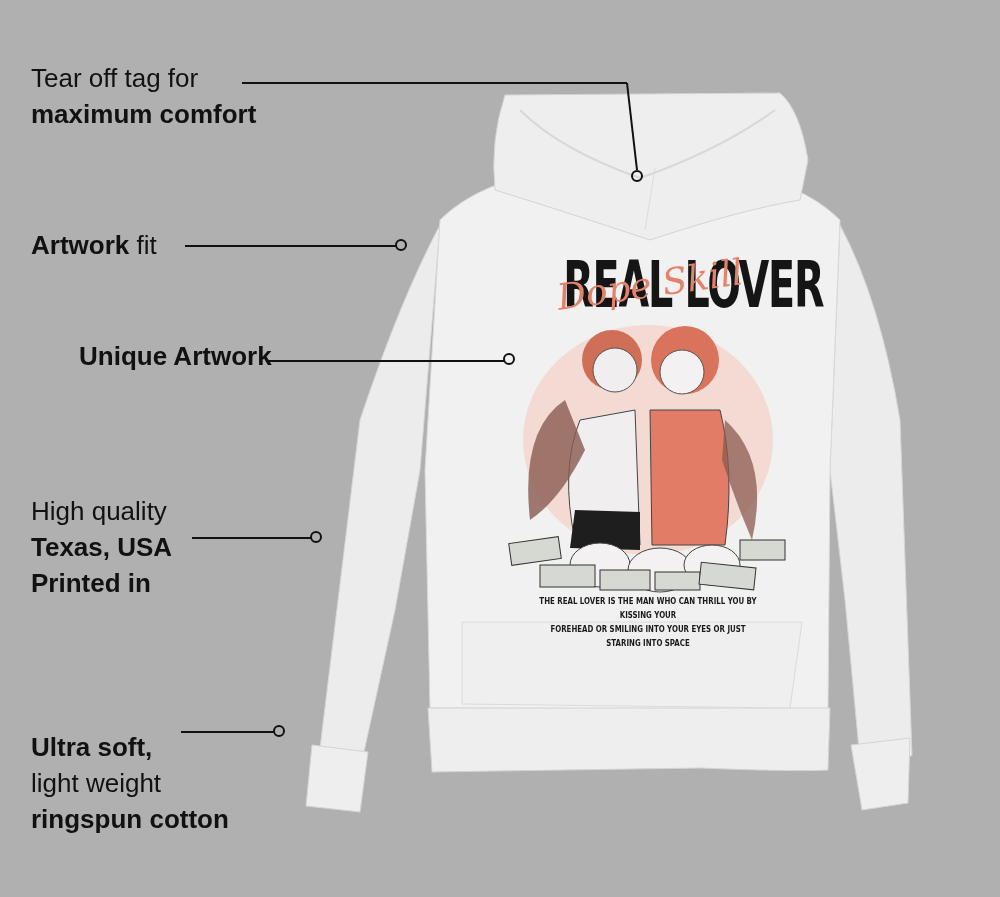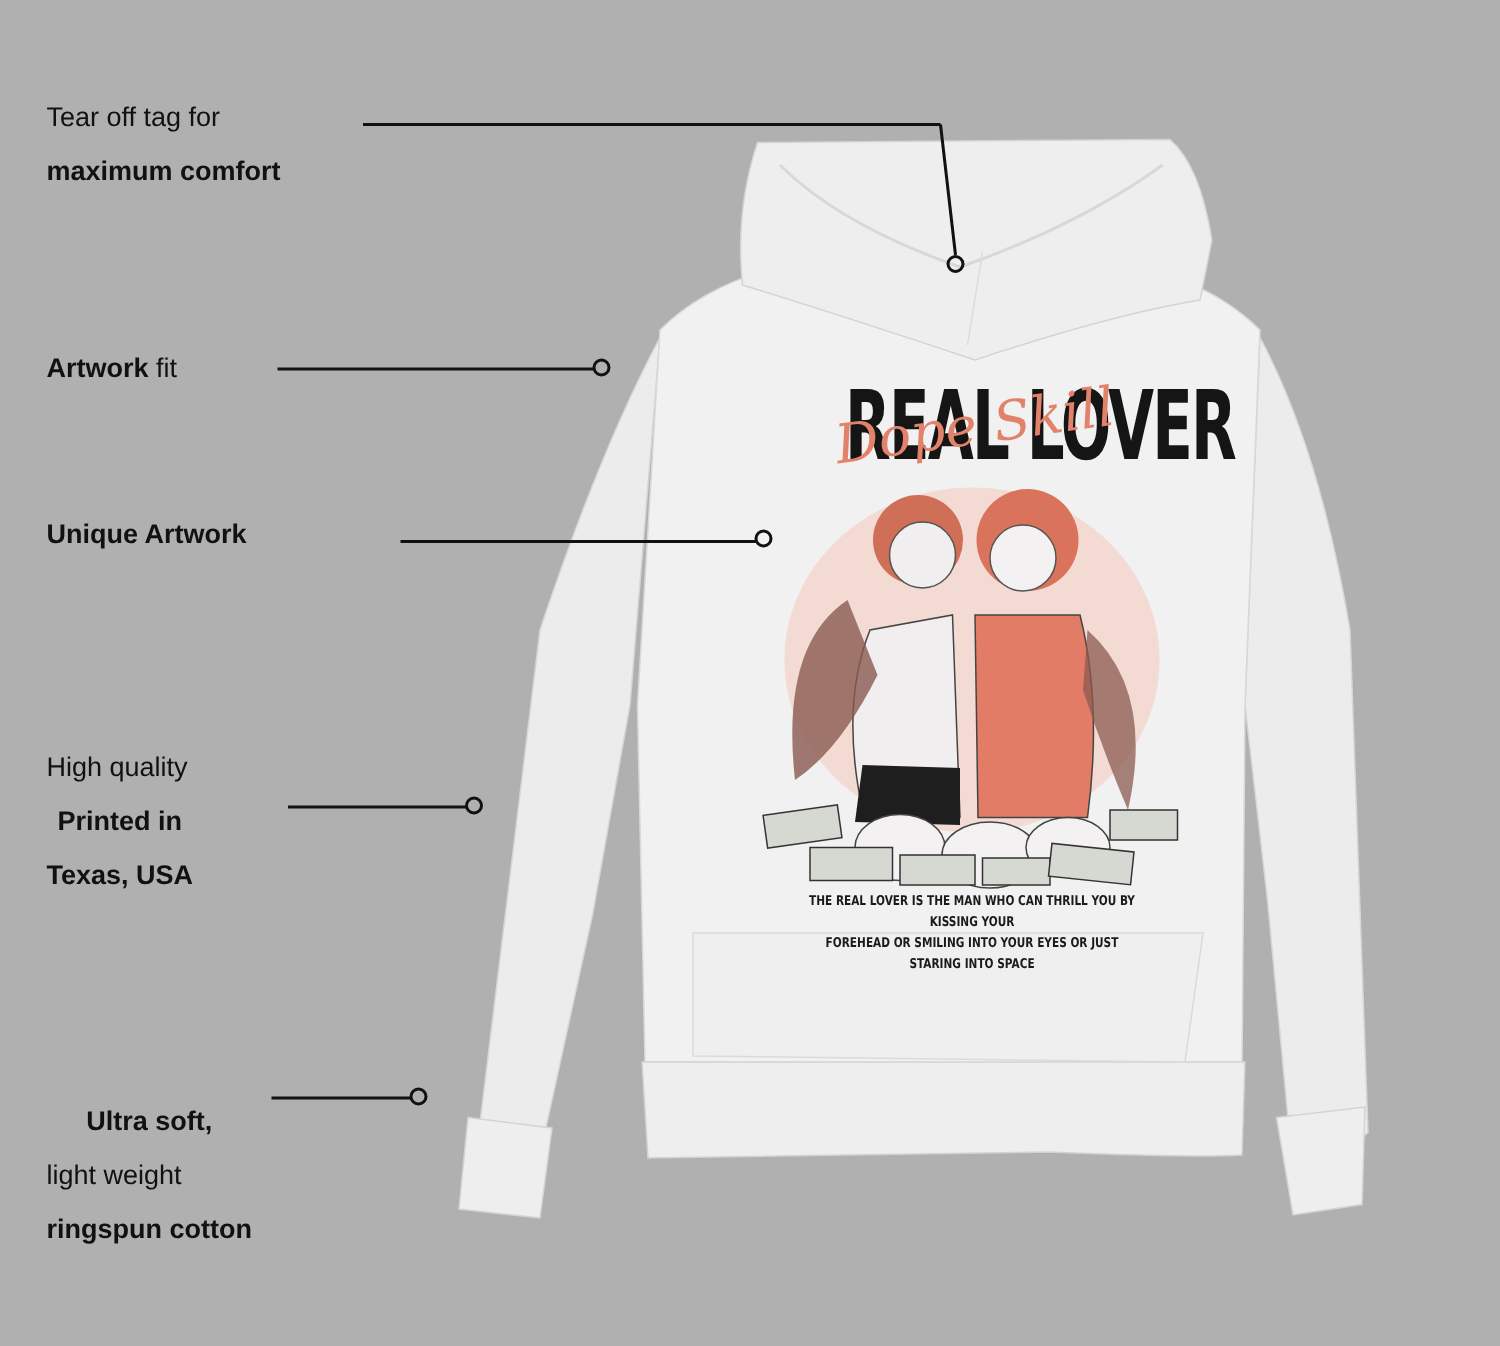--- a/index.html
+++ b/index.html
@@ -1,18 +1,18 @@
 <!DOCTYPE html>
 <html><head>
 <meta charset="utf-8">
 <style>
   html,body{margin:0;padding:0;}
   body{width:1000px;height:897px;background:#b0b0b0;position:relative;overflow:hidden;font-family:"Liberation Sans",sans-serif;color:#111;}
-  .callout{position:absolute;left:31px;font-size:18px;line-height:36px;color:#111;}
-  .b{font-weight:bold;text-align:center;}
+  .callout{position:absolute;left:31px;font-size:26px;line-height:36px;color:#111;}
+  .b{font-weight:bold;}
   .line{position:absolute;height:2px;background:#111;}
   .dot{position:absolute;width:12px;height:12px;border:2px solid #111;border-radius:50%;background:transparent;box-sizing:border-box;}
   svg.hoodie{position:absolute;left:0;top:0;}
   .title{position:absolute;left:512px;top:250px;width:270px;text-align:center;font-family:"DejaVu Sans",sans-serif;font-weight:bold;font-size:64px;letter-spacing:-2px;line-height:70px;color:#151515;transform:scaleX(0.62);transform-origin:center;white-space:nowrap;}
   .script{position:absolute;left:540px;top:264px;width:220px;text-align:center;font-family:"DejaVu Serif",serif;font-style:italic;font-size:36px;color:#e2826b;transform:rotate(-8deg);white-space:nowrap;}
   .tagline{position:absolute;left:508px;top:594px;width:280px;text-align:center;font-family:"DejaVu Sans",sans-serif;font-weight:bold;font-size:9px;line-height:14px;color:#1a1a1a;transform:scaleX(0.78);transform-origin:center;}
 </style>
 </head>
 <body>
 
@@ -75,28 +75,28 @@
   <line x1="627" y1="83" x2="637" y2="170" stroke="#111" stroke-width="2"></line>
 </svg>
 <div class="dot" style="left:631px;top:170px;"></div>
 
 <div class="callout" style="top:227px;">
   <span class="b">Artwork</span><span> fit</span>
 </div>
 <div class="line" style="left:185px;top:245px;width:211px;"></div>
 <div class="dot" style="left:395px;top:239px;"></div>
 
-<div class="callout b" style="top:338px;">Unique Artwork</div>
+<div class="callout b" style="top:338px;margin-left:48px;">Unique Artwork</div>
 <div class="line" style="left:267px;top:360px;width:237px;"></div>
 <div class="dot" style="left:503px;top:353px;"></div>
 
 <div class="callout" style="top:493px;">
   <div>High quality</div>
+  <div class="b">Texas, USA</div>
   <div class="b">Printed in</div>
-  <div class="b">Texas, USA</div>
 </div>
 <div class="line" style="left:192px;top:537px;width:119px;"></div>
 <div class="dot" style="left:310px;top:531px;"></div>
 
 <div class="callout" style="top:709px;margin-top:20px;">
   <div class="b">Ultra soft,</div>
   <div>light weight</div>
   <div class="b">ringspun cotton</div>
 </div>
 <div class="line" style="left:181px;top:731px;width:93px;"></div>

